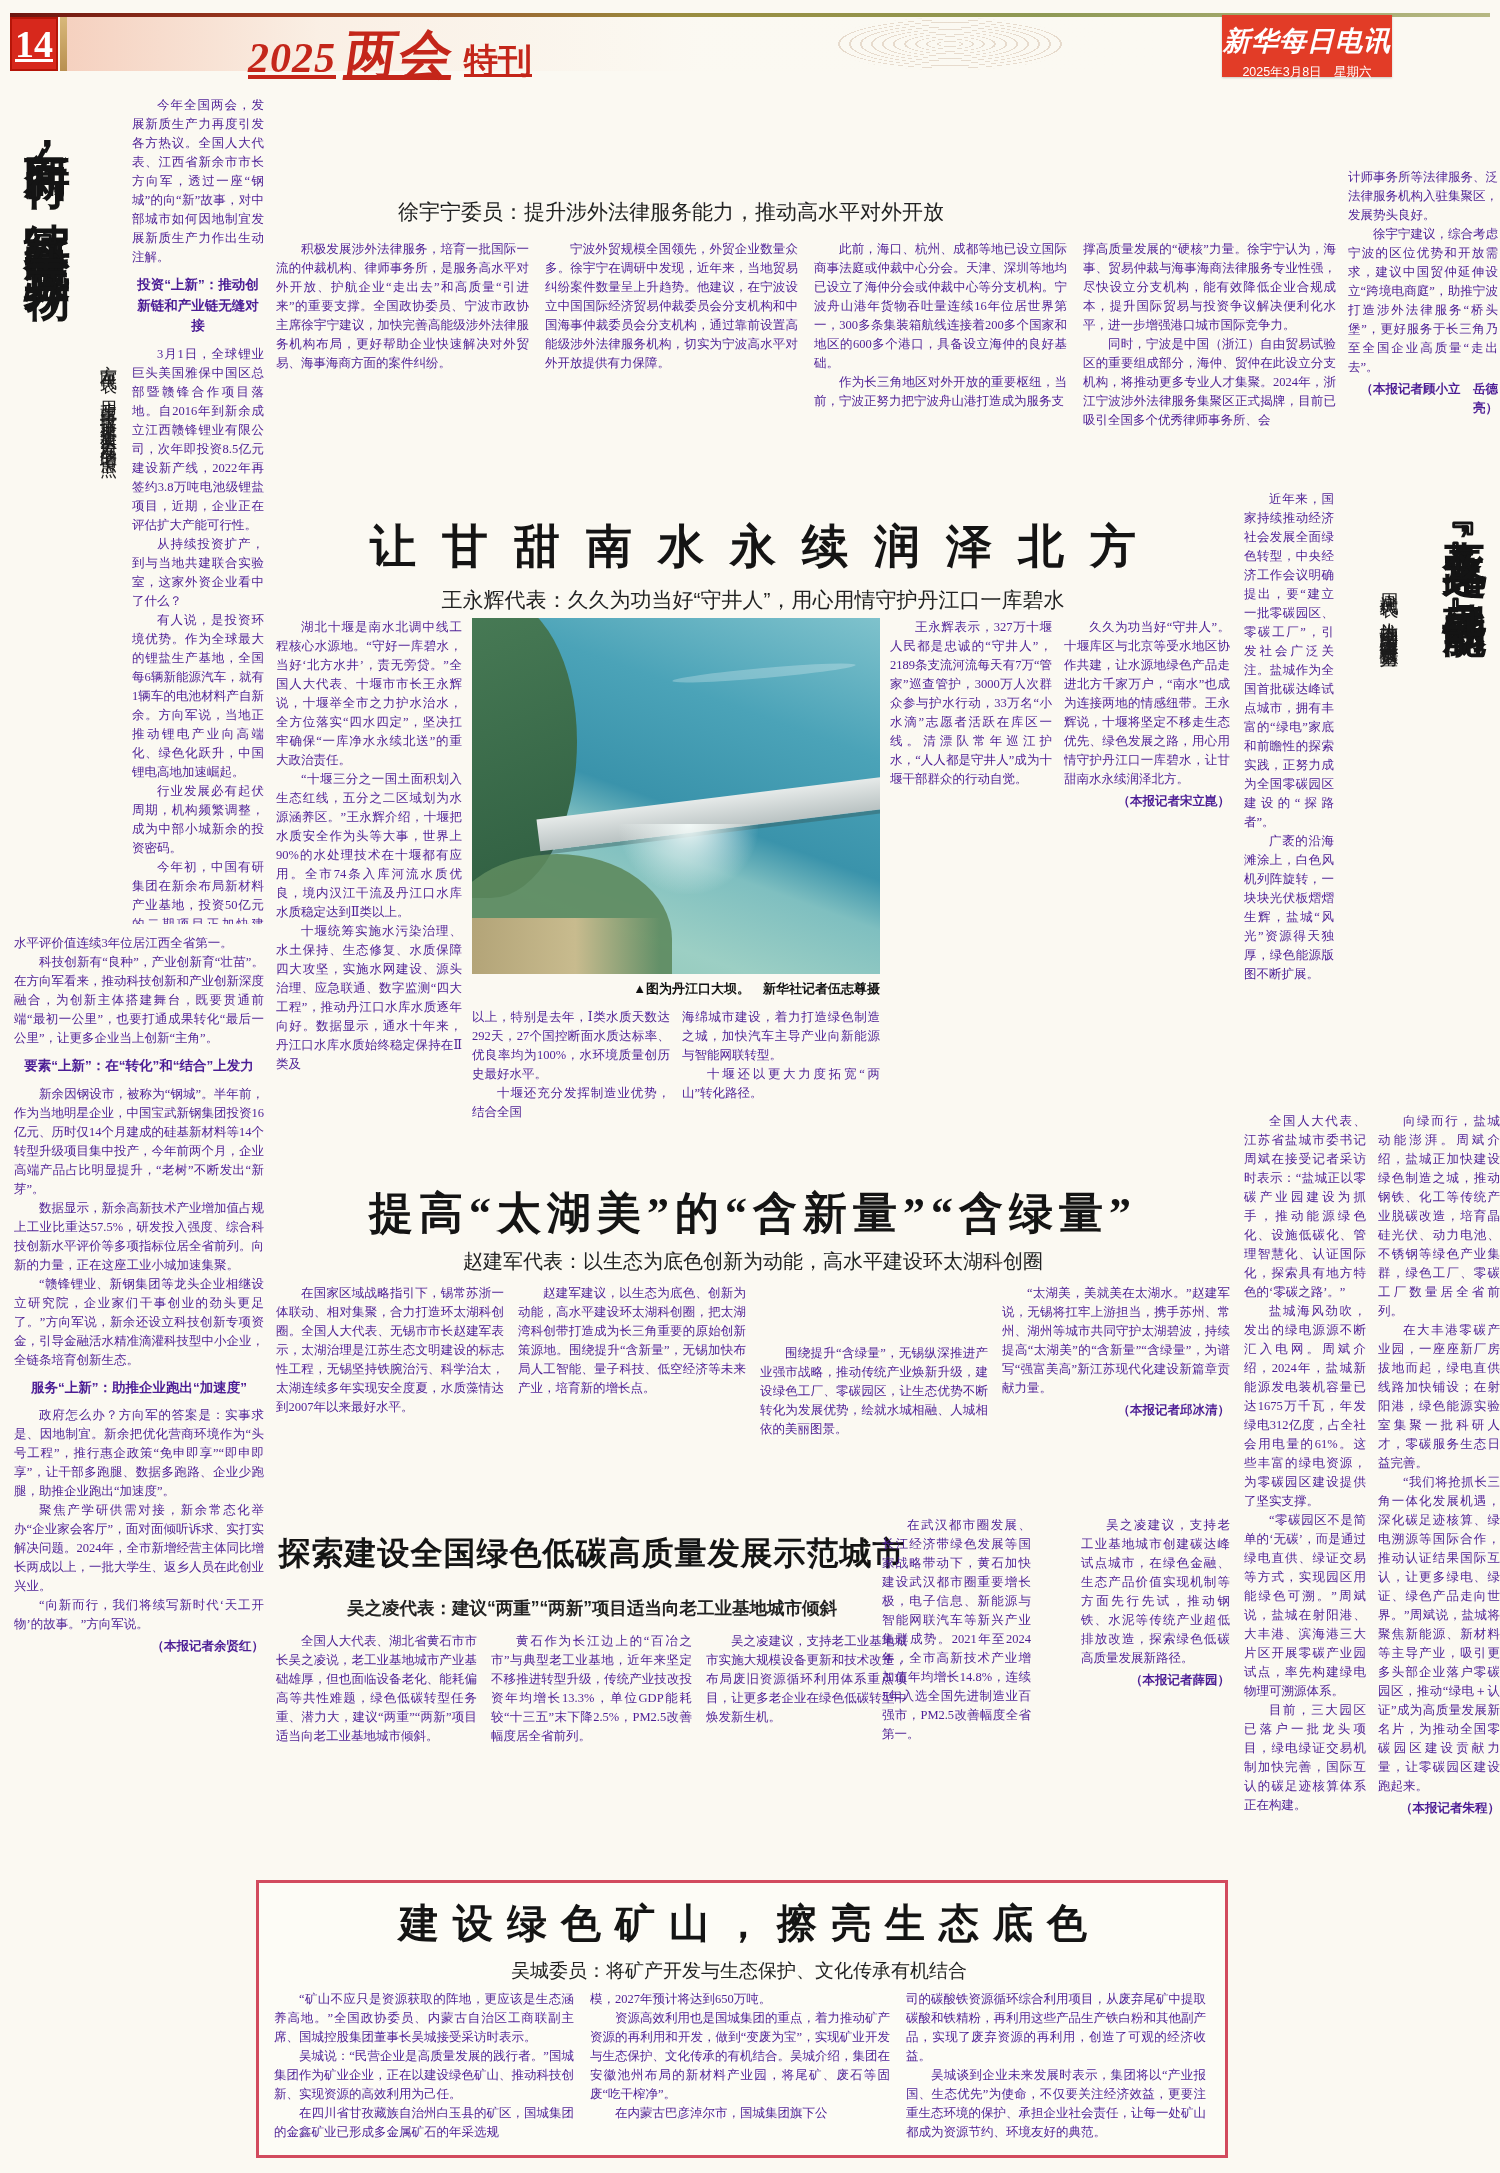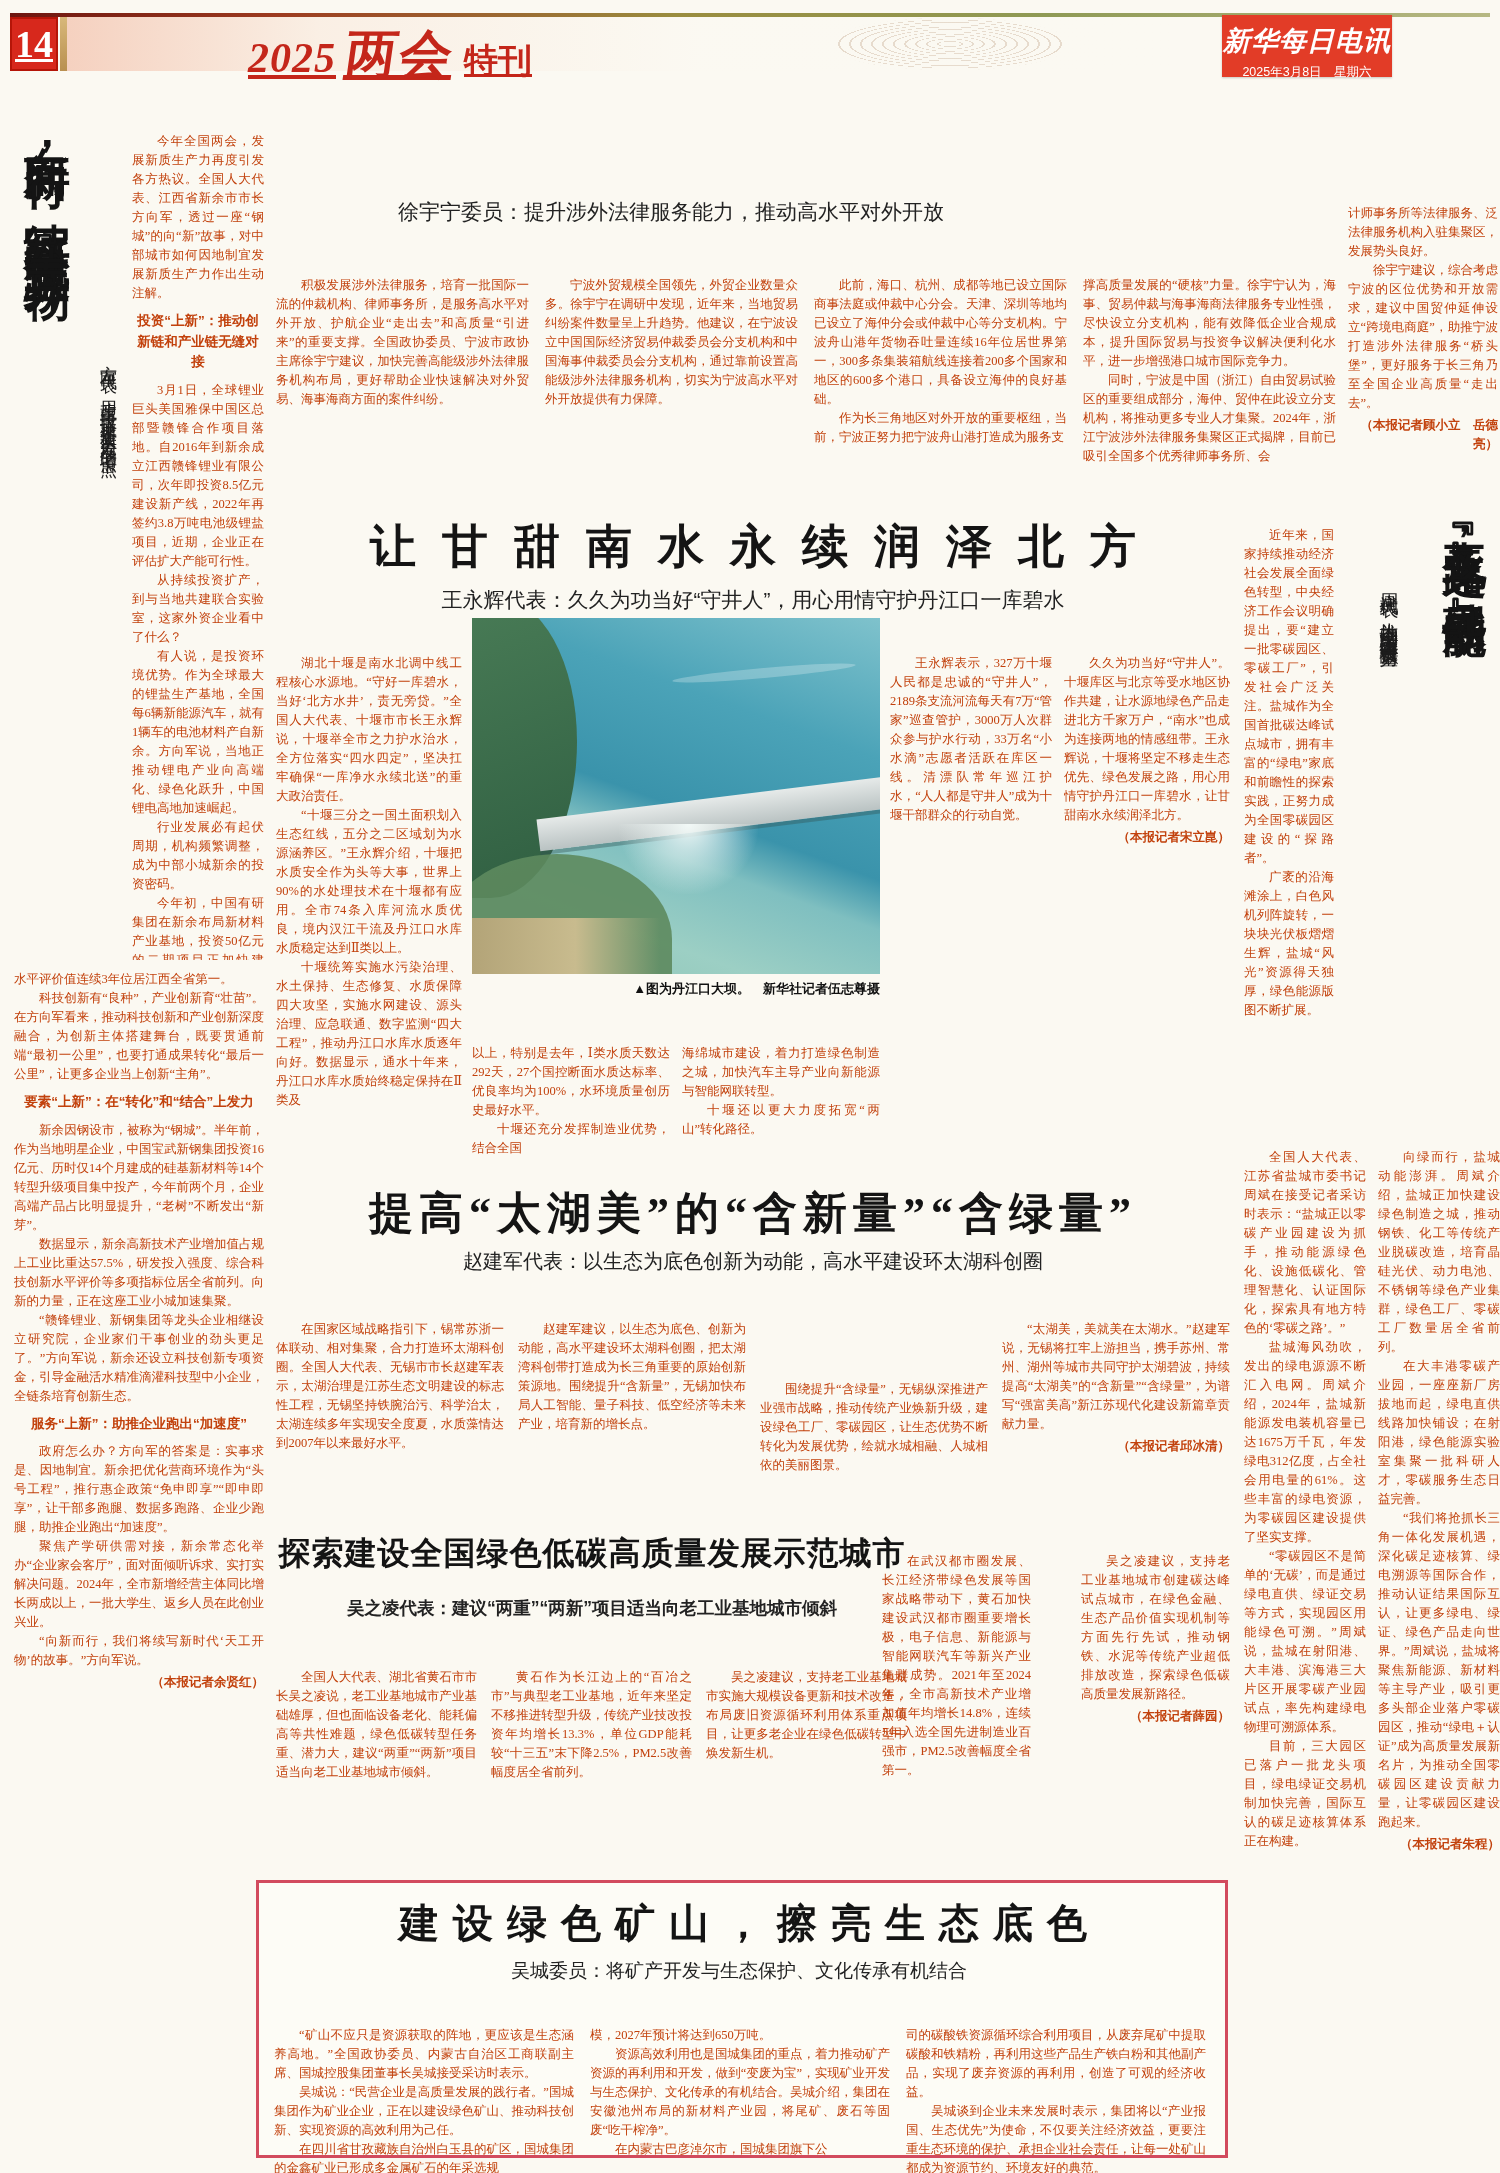--- a/index.html
+++ b/index.html
@@ -14,21 +14,21 @@
   .band{background:linear-gradient(90deg,rgba(238,160,130,.45),rgba(248,221,203,.35) 22%,rgba(252,248,240,.1) 55%,rgba(252,248,240,0));}
   .edition{display:flex;align-items:baseline;gap:10px;color:#c4261a;text-decoration:underline;}
   .ed-year{font-size:42px;font-weight:900;font-style:italic;letter-spacing:1px;}
   .ed-script{font-size:52px;font-weight:900;transform:skewX(-8deg);letter-spacing:2px;}
   .ed-suffix{font-size:34px;font-weight:900;}
   .ripple{background:repeating-radial-gradient(ellipse at center,rgba(170,130,95,.25) 0 2px,rgba(170,130,95,0) 2px 11px);border-radius:50%;}
   .masthead{background:#e23c27;color:#fff;text-align:center;box-shadow:0 1px 2px rgba(0,0,0,.2);}
   .mh-title{font-size:27px;font-weight:900;font-style:italic;margin-top:8px;letter-spacing:1px;}
   .mh-date{font-size:12.5px;margin-top:5px;font-family:"Liberation Sans",sans-serif;}
   
-  .body-txt{font-size:12.5px;line-height:1.52;color:#c2410c;text-align:justify;overflow:hidden;margin-top:36px;}
+  .body-txt{font-size:12.5px;line-height:1.52;color:#4c1d95;text-align:justify;overflow:hidden;}
   .bp{margin:0;text-indent:2em;}
   .bp0{text-indent:0;}
   .bh{margin:8px 0;font-weight:700;text-align:center;font-size:13.5px;font-family:"Liberation Sans",sans-serif;}
   .bl{margin:3px 0 0;text-align:right;font-weight:600;font-family:"Liberation Sans",sans-serif;}
   .headline{font-weight:900;color:#141414;text-align:center;white-space:nowrap;}
   .subhead{text-align:center;color:#222;font-family:"Liberation Sans",sans-serif;white-space:nowrap;}
   .vtext{writing-mode:vertical-rl;text-orientation:upright;font-weight:900;color:#141414;}
   .vsub{writing-mode:vertical-rl;text-orientation:upright;color:#1c1c1c;font-family:"Liberation Sans",sans-serif;}
   
   .photo{background:linear-gradient(200deg,#7fc2cc 0%,#4ba3b8 28%,#3a93ab 52%,#7fbfc0 62%,#9ccfc4 80%,#8ec4b4 100%);overflow:hidden;}

